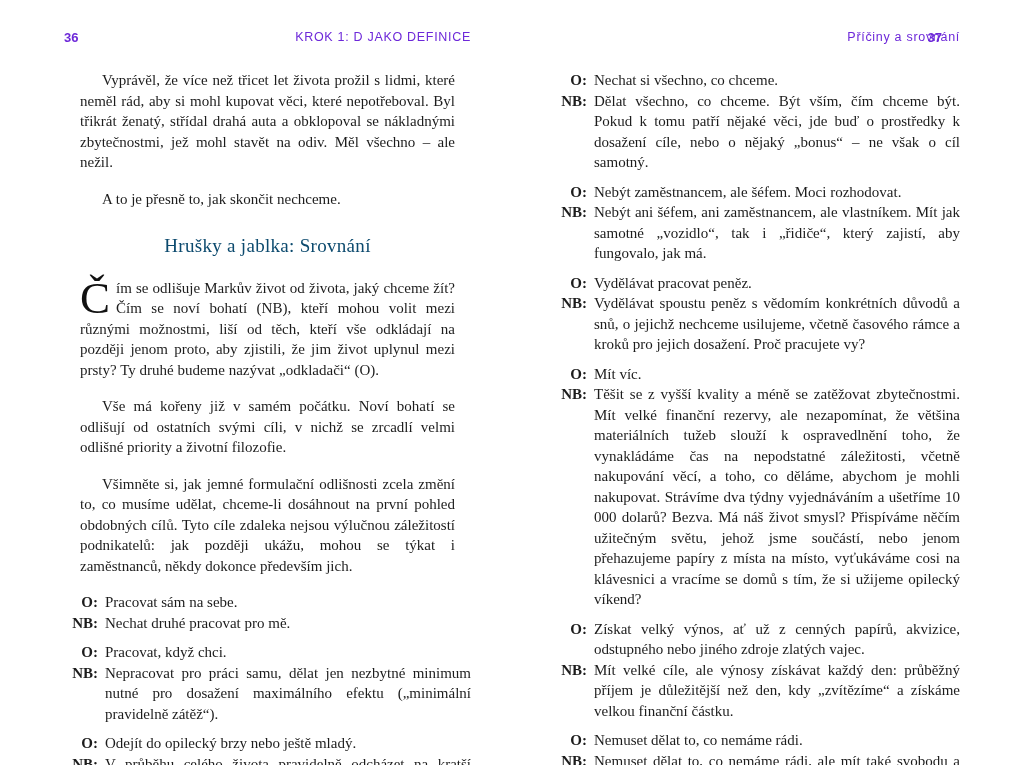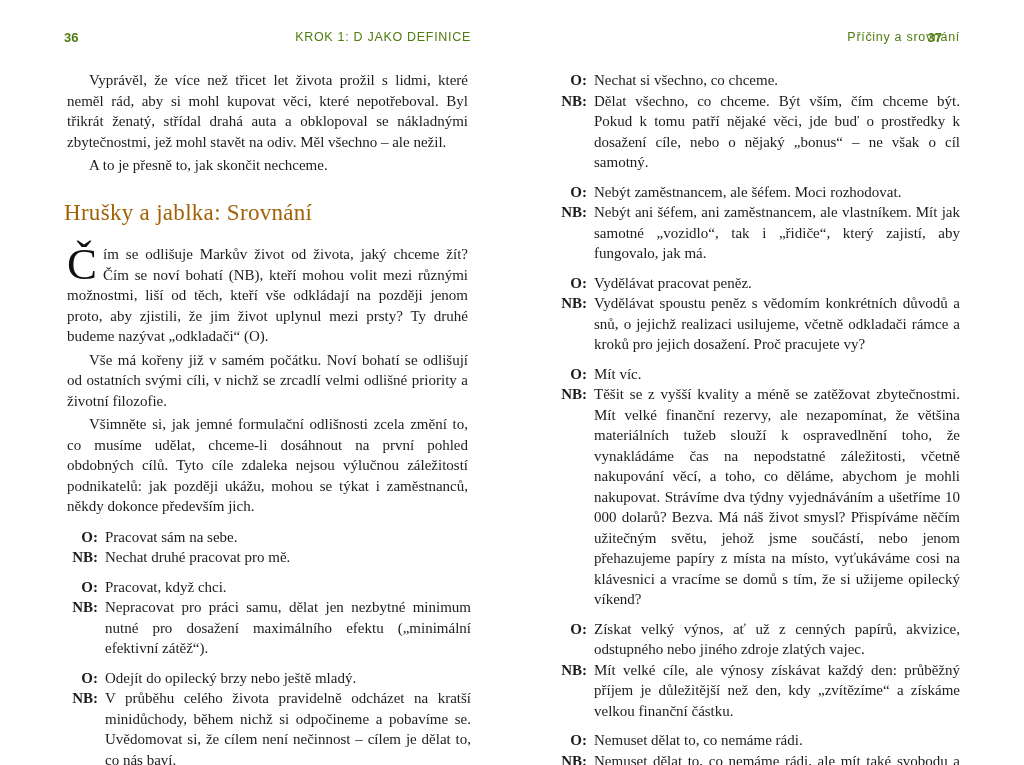--- a/index.html
+++ b/index.html
@@ -8,36 +8,36 @@
     background:#ffffff; color:#1c1c1c;
     font-family:"Liberation Serif", serif;
   }
   .page { position:absolute; top:30px; width:407px; }
   .page-left  { left:64px; }
   .page-right { left:553px; }
 
   .running-header {
     position:relative; height:16px; margin-bottom:24px;
     font-family:"Liberation Sans", sans-serif;
-    font-size:12.5px; letter-spacing:0.7px; color:#4d7c0f;
+    font-size:12.5px; letter-spacing:0.7px; color:#6d28d9;
   }
   .running-header .htitle { display:block; text-align:right; }
   .running-header .pnum {
     position:absolute; top:0; font-weight:bold; font-size:13px; letter-spacing:0;
   }
   .pnum-left  { left:0; }
   .pnum-right { right:18px; }
 
   .body-text { font-size:15px; line-height:20.5px; text-align:justify; }
-  .body-text p { margin:3px; text-indent:22px; }
+  .body-text p { margin:16px; text-indent:22px; }
   .body-text p.noindent { text-indent:0; }
 
   .section-heading {
-    font-size:23px; font-weight:normal; text-align:left;
-    margin:27px 0 21px 0; letter-spacing:0.3px; color:#a16207;
+    font-size:19px; font-weight:normal; text-align:center;
+    margin:27px 0 21px 0; letter-spacing:0.3px; color:#0c4a6e;
   }
 
   .dropcap {
     float:left; font-size:45px; line-height:35px;
     padding:3px 6px 0 0; color:#111;
   }
 
   .comp-list { margin-top:10px; }
   .comp-item { margin-bottom:9px; }
   .comp-row { display:flex; }
@@ -75,21 +75,21 @@
           </div>
         </div>
 
         <div class="comp-item">
           <div class="comp-row">
             <span class="comp-label">O:</span>
             <span class="comp-text">Pracovat, když chci.</span>
           </div>
           <div class="comp-row">
             <span class="comp-label">NB:</span>
-            <span class="comp-text">Nepracovat pro práci samu, dělat jen nezbytné minimum nutné pro dosažení maximálního efektu („minimální efektivní zátěž“).</span>
+            <span class="comp-text">Nepracovat pro práci samu, dělat jen nezbytné minimum nutné pro dosažení maximálního efektu („minimální pravidelně zátěž“).</span>
           </div>
         </div>
 
         <div class="comp-item">
           <div class="comp-row">
             <span class="comp-label">O:</span>
             <span class="comp-text">Odejít do opilecký brzy nebo ještě mladý.</span>
           </div>
           <div class="comp-row">
             <span class="comp-label">NB:</span>
@@ -130,21 +130,21 @@
           </div>
         </div>
 
         <div class="comp-item">
           <div class="comp-row">
             <span class="comp-label">O:</span>
             <span class="comp-text">Vydělávat pracovat peněz.</span>
           </div>
           <div class="comp-row">
             <span class="comp-label">NB:</span>
-            <span class="comp-text">Vydělávat spoustu peněz s vědomím konkrétních důvodů a snů, o jejichž realizaci usilujeme, včetně odkladači rámce a kroků pro jejich dosažení. Proč pracujete vy?</span>
+            <span class="comp-text">Vydělávat spoustu peněz s vědomím konkrétních důvodů a snů, o jejichž nechceme usilujeme, včetně časového rámce a kroků pro jejich dosažení. Proč pracujete vy?</span>
           </div>
         </div>
 
         <div class="comp-item">
           <div class="comp-row">
             <span class="comp-label">O:</span>
             <span class="comp-text">Mít víc.</span>
           </div>
           <div class="comp-row">
             <span class="comp-label">NB:</span>

